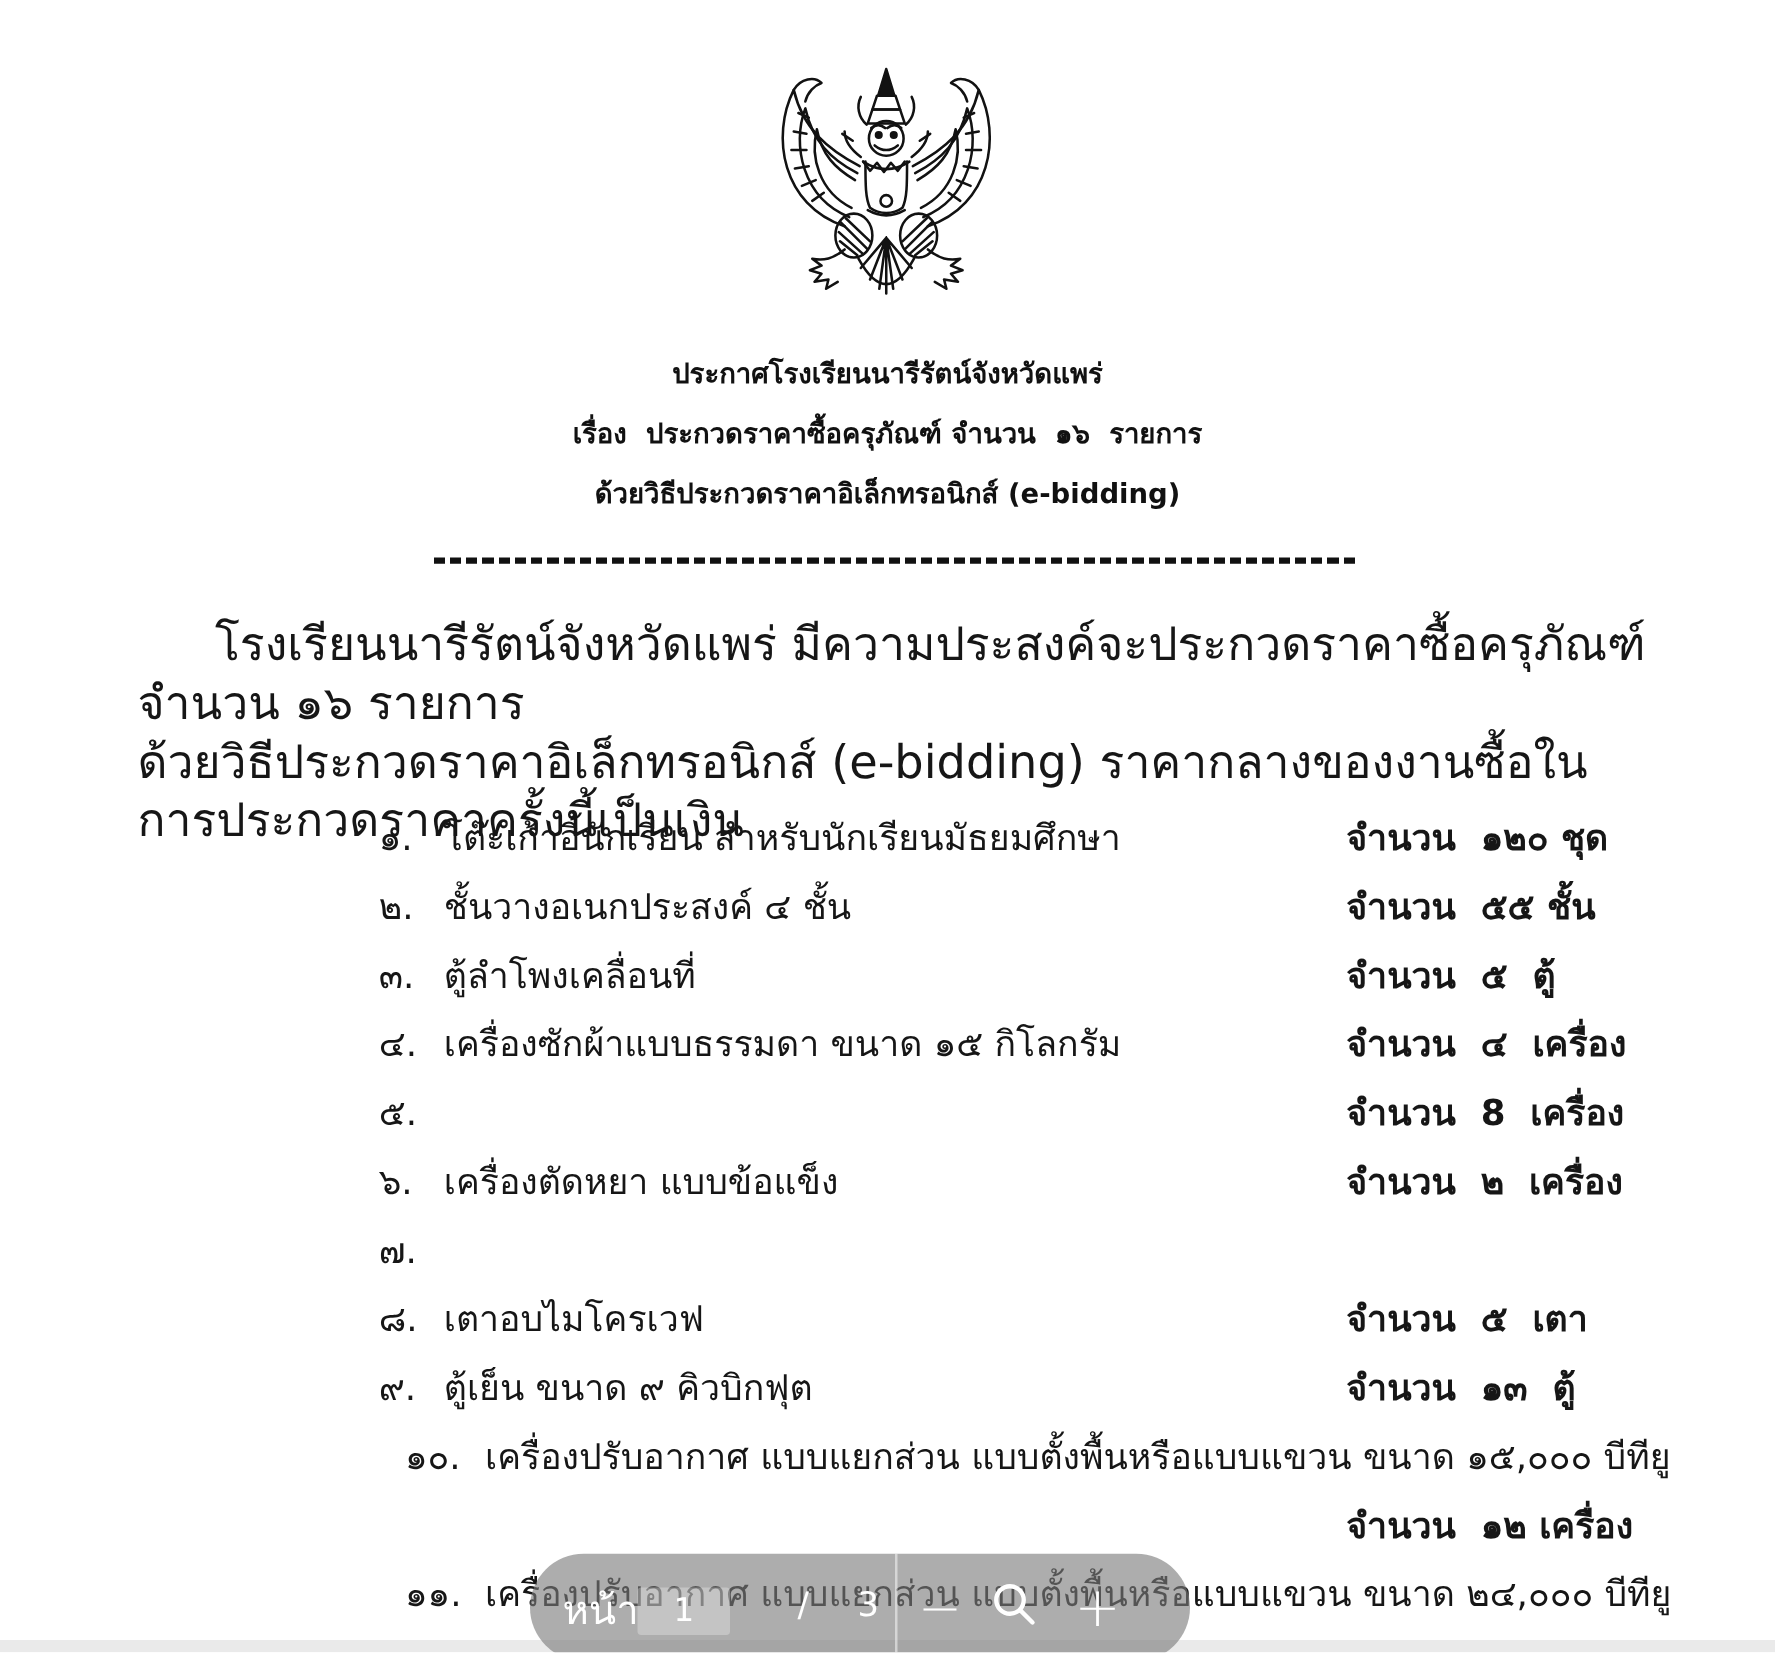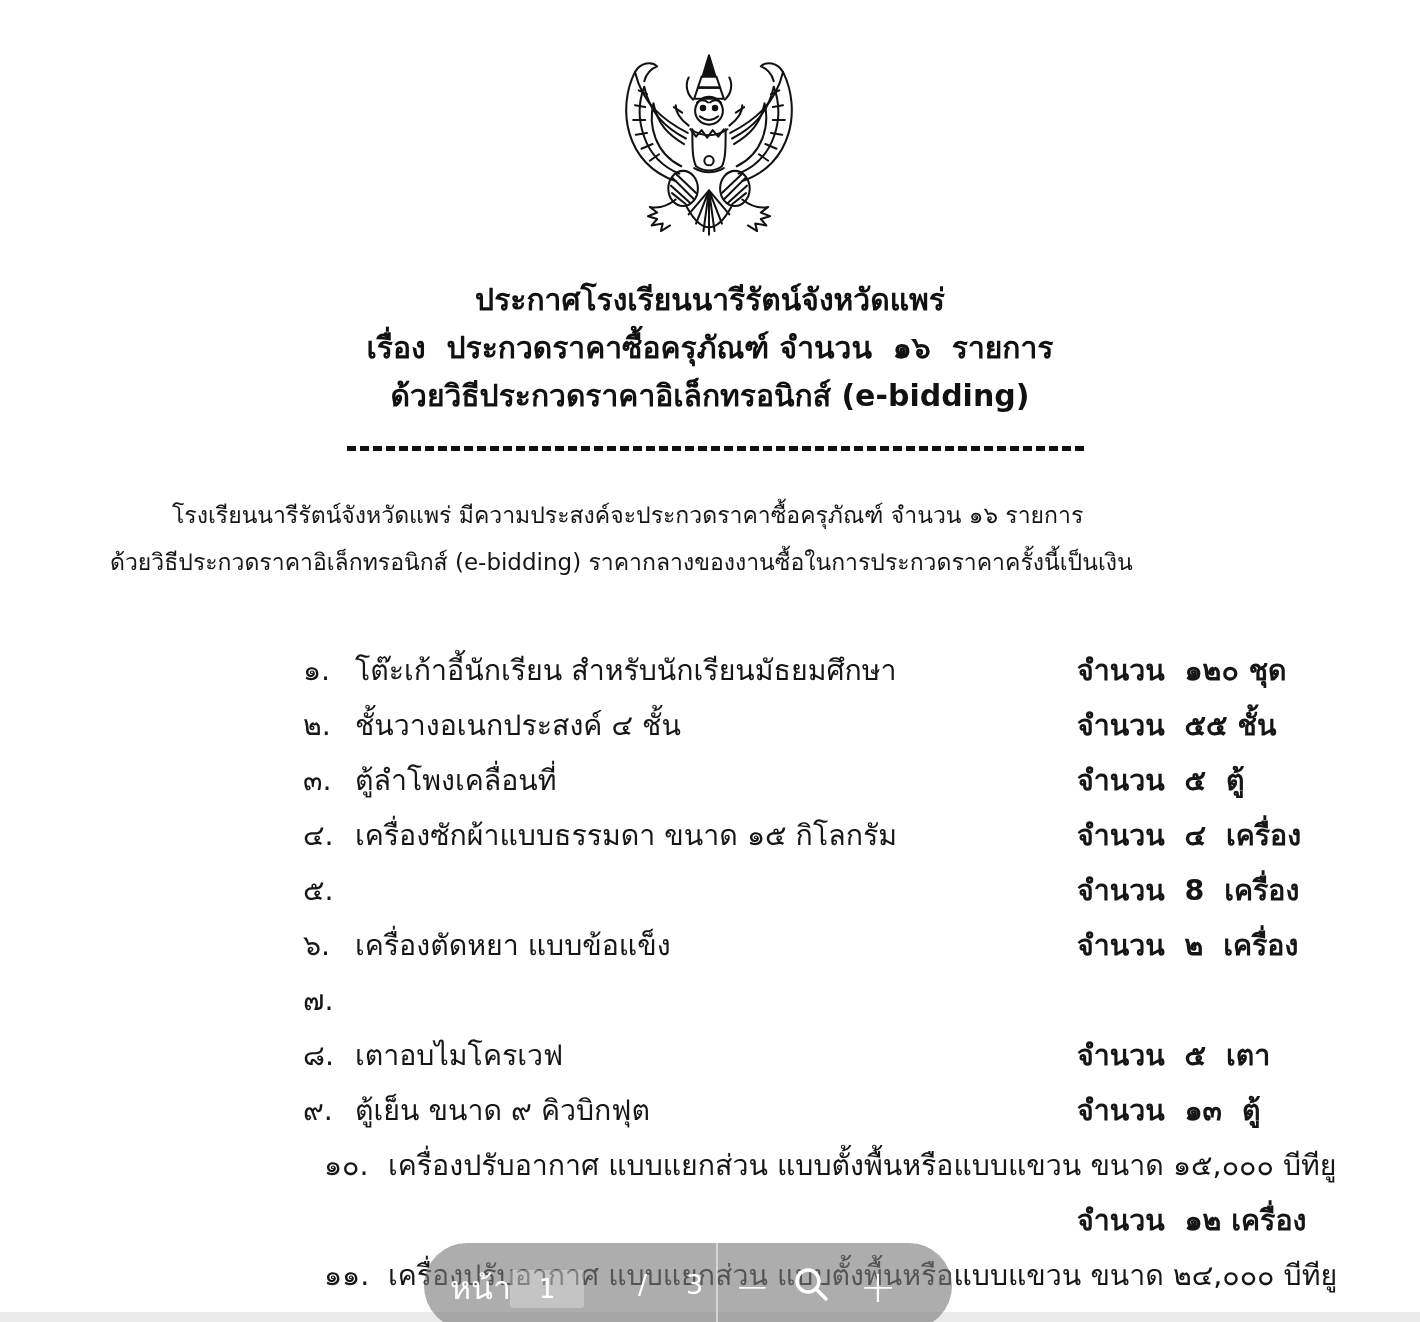--- a/index.html
+++ b/index.html
@@ -10,31 +10,31 @@
     overflow:hidden;
     font-family:"DejaVu Sans","Liberation Sans",sans-serif;
     color:#141414;
   }
   .emblem{
     position:absolute;top:50px;left:50%;
     width:222px;height:202px;margin-left:-112px;
   }
   .titles{
     position:absolute;top:276px;left:0;right:0;
-    text-align:center;font-weight:700;font-size:30px;line-height:48px;
+    text-align:center;font-weight:700;font-size:22px;line-height:48px;
     color:#111;
   }
   .titles div{white-space:pre-wrap;}
   .dash-line{
     position:absolute;top:446px;left:347px;width:740px;height:5px;
     background:repeating-linear-gradient(90deg,#111 0 9px,transparent 9px 13px);
   }
   .para{
     position:absolute;top:492px;left:110px;right:96px;
-    font-size:23px;line-height:47px;color:#161616;
+    font-size:37px;line-height:47px;color:#161616;
   }
   .para div{white-space:pre-wrap;}
   .para .indent{text-indent:62px;}
   .list{position:absolute;top:648px;left:0;right:0;}
   .row{
     position:relative;height:55px;margin:0 40px 0 303px;
     font-size:28.5px;line-height:46px;color:#161616;
     display:flex;align-items:flex-start;
   }
   .row .no{flex:none;width:52px;white-space:pre-wrap;}

